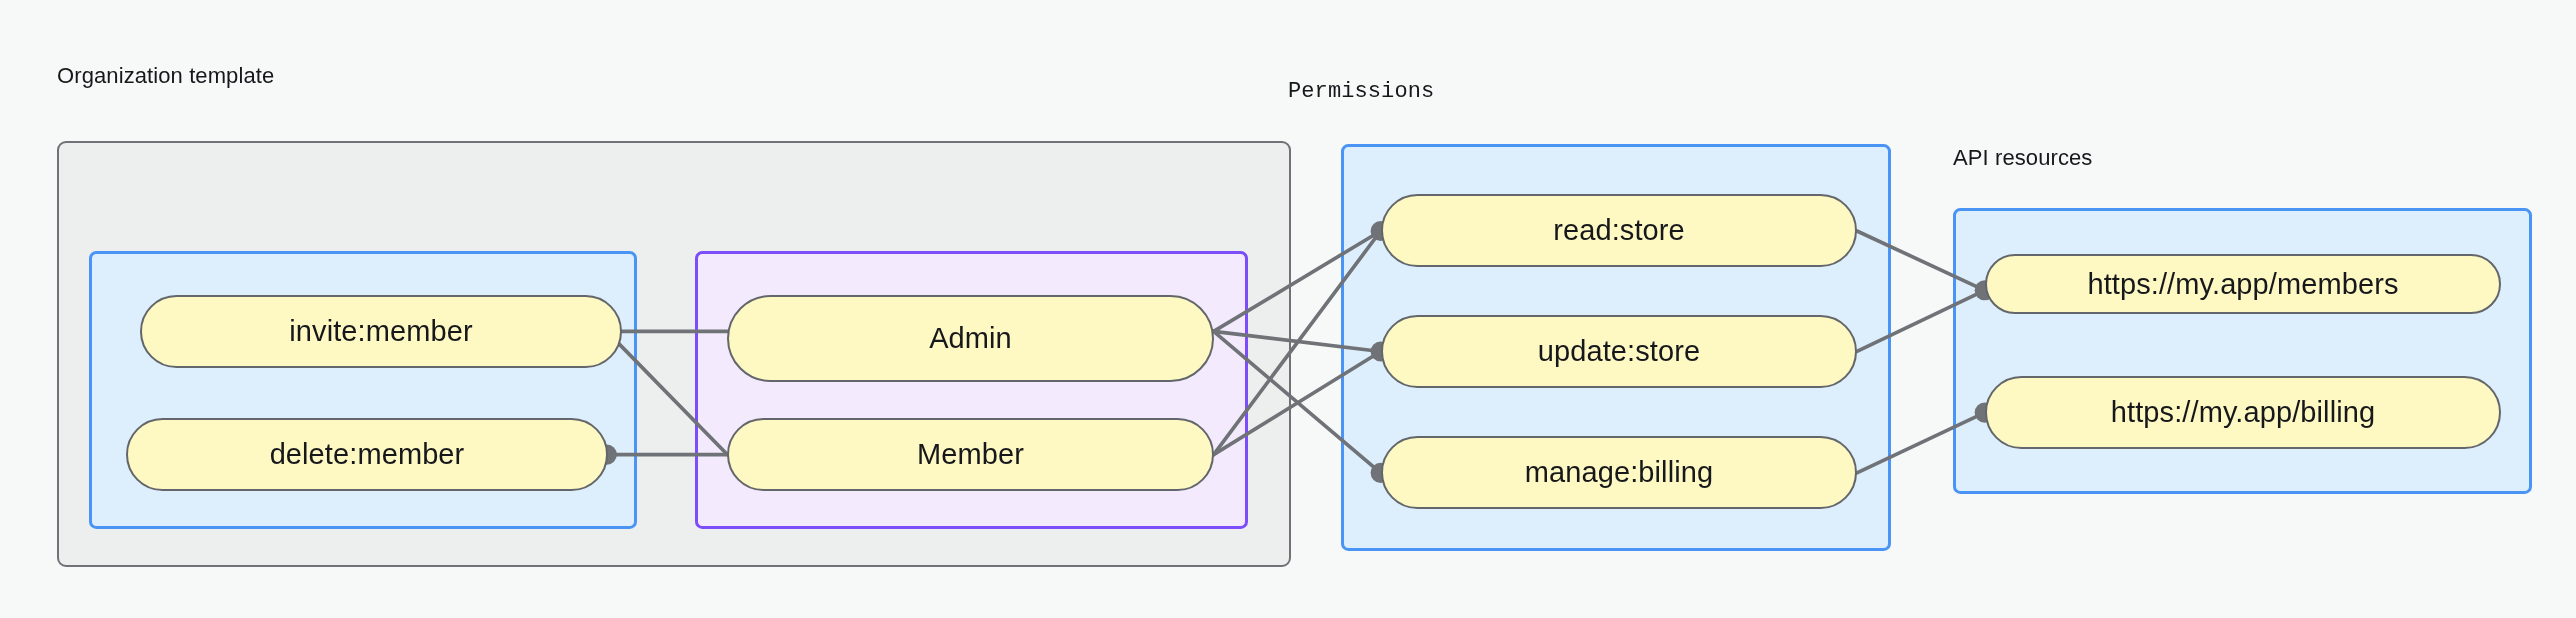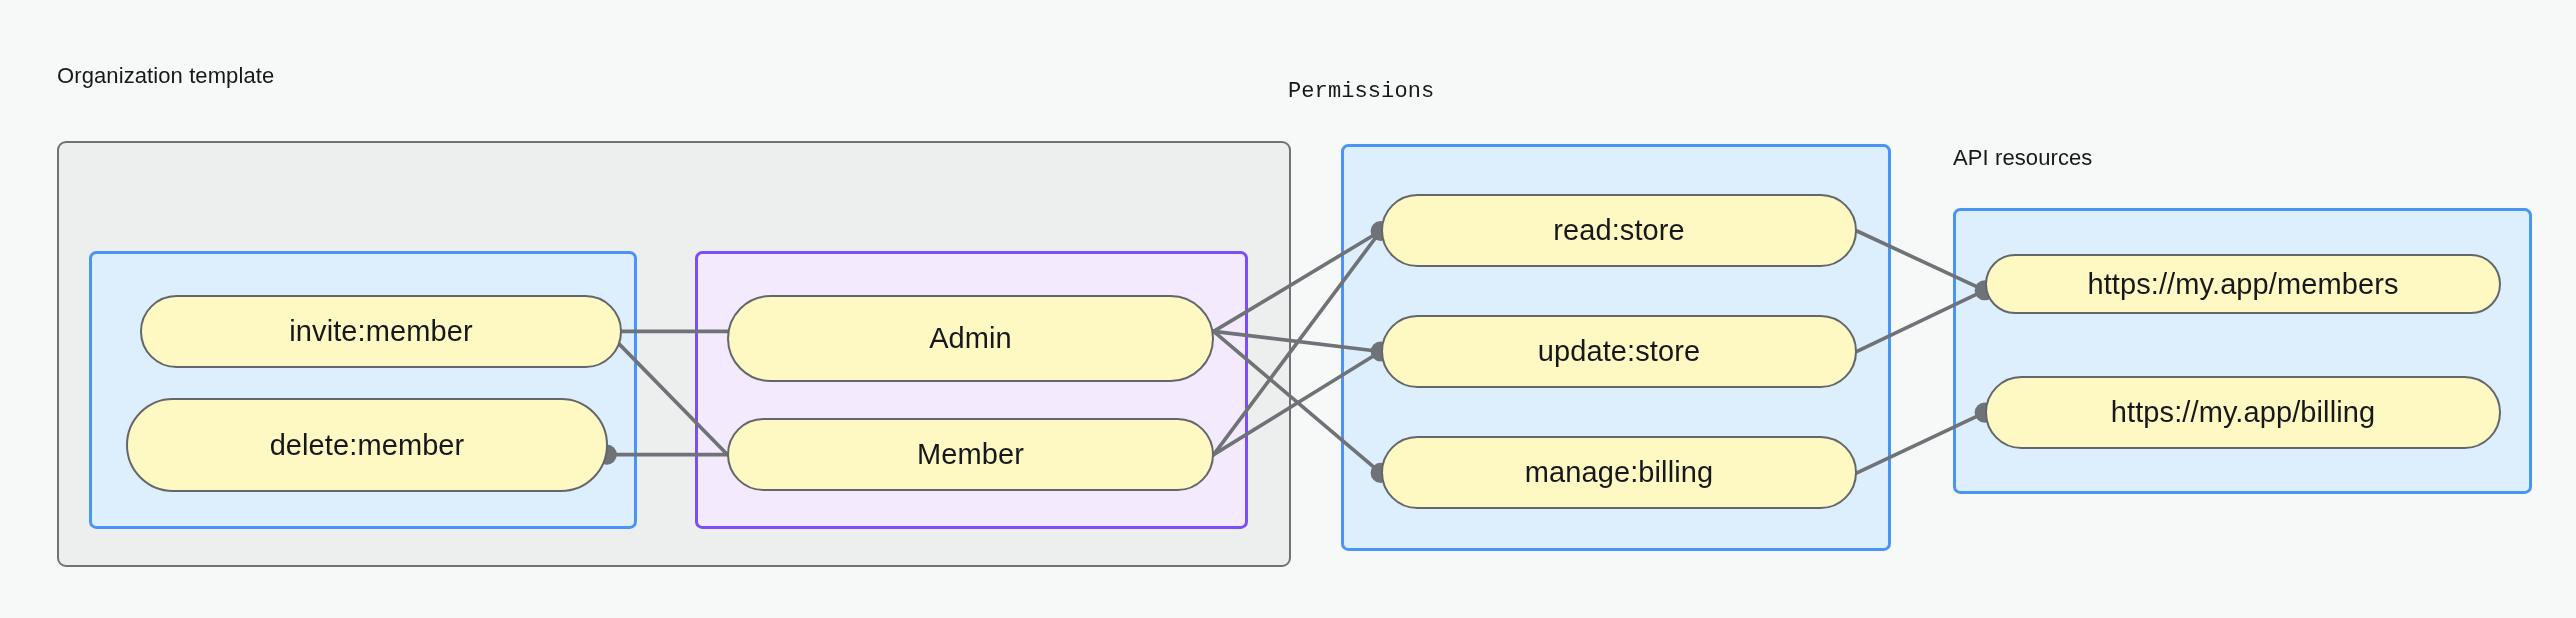--- a/index.html
+++ b/index.html
@@ -126,21 +126,21 @@
   <div class="group-label" style="left:89px; top:176px;">Organization permissions</div>
 
   <div class="group blue-group" style="left:89px; top:251px; width:548px; height:278px;"></div>
 
   <div class="group-label" style="left:695px; top:176px;">Organization roles</div>
 
   <div class="group purple-group" style="left:695px; top:251px; width:553px; height:278px;"></div>
 
   <div class="node" style="left:140px; top:295px; width:482px; height:73px;">invite:member</div>
 
-  <div class="node" style="left:126px; top:398px; width:482px; height:94px;">delete:member</div>
+  <div class="node" style="left:126px; top:418px; width:482px; height:73px;">delete:member</div>
 
   <div class="node" style="left:727px; top:295px; width:487px; height:87px;">Admin</div>
 
   <div class="node" style="left:727px; top:418px; width:487px; height:73px;">Member</div>
 
   <div class="group-label" style="left:1288px; top:73px;font-family:Liberation Mono, monospace;">Permissions</div>
 
   <div class="group blue-group" style="left:1341px; top:144px; width:550px; height:407px;"></div>
 
   <div class="node" style="left:1381px; top:194px; width:476px; height:73px;">read:store</div>

